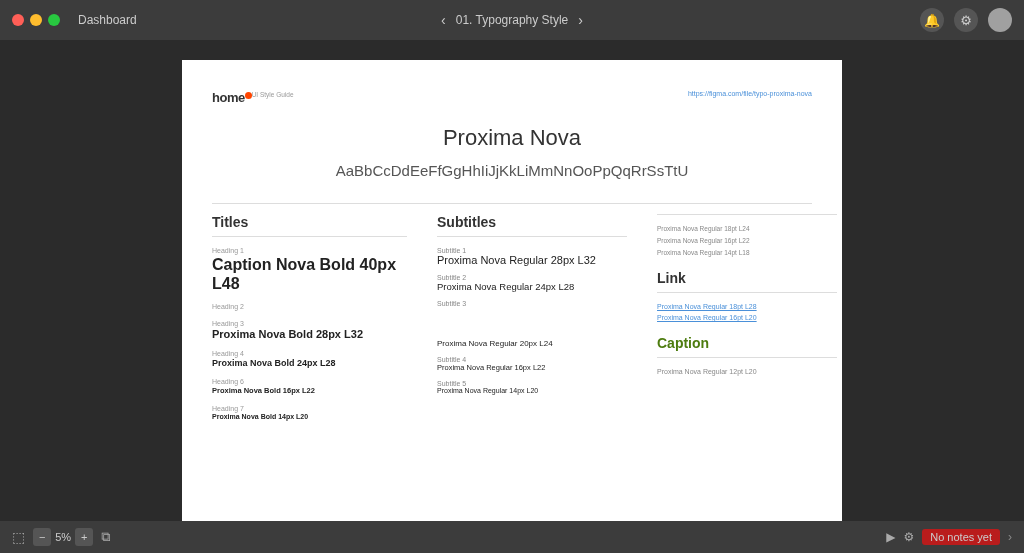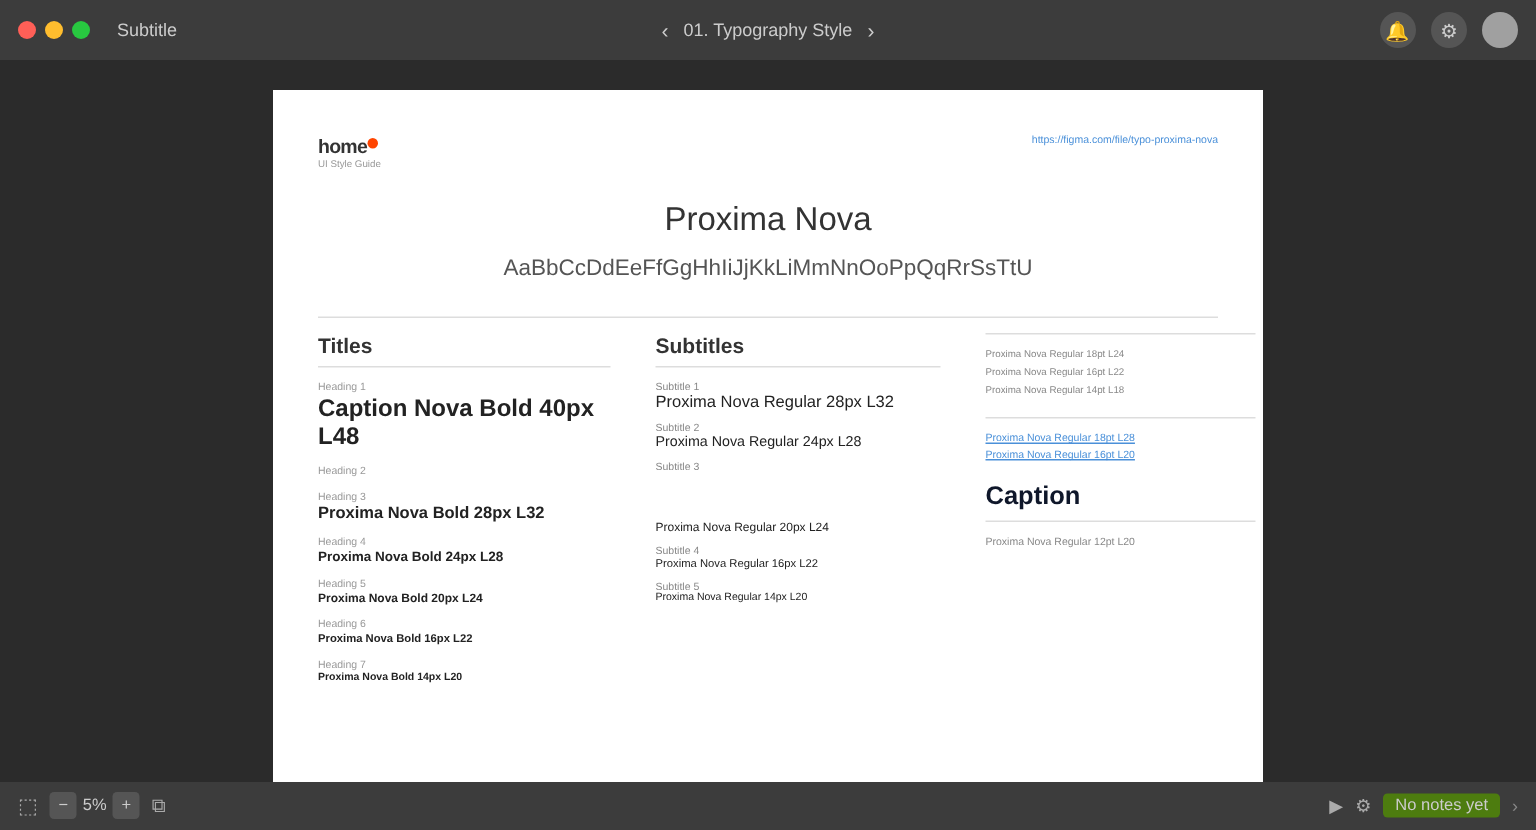--- a/index.html
+++ b/index.html
@@ -112,21 +112,20 @@
     
     .doc-header {
       display: flex;
       justify-content: space-between;
       align-items: flex-start;
       margin-bottom: 20px;
     }
 
     .logo-area {
       display: flex;
-      flex-direction: column;
     }
 
     
     .font-display {
       text-align: center;
       margin: 10px 0 20px;
     }
 
     .font-name {
       font-size: 22px;
@@ -230,23 +229,23 @@
       text-decoration: underline;
     }
 
     
     .caption-section-wrapper {
       margin-top: 14px;
     }
 
     .caption-label { font-size: 7px; color: #888; }
     .caption-title-text {
-      font-size: 17px;
+      font-size: 14px;
       font-weight: 600;
-      color: #0f172a;
+      color: #4d7c0f;
       margin-bottom: 6px;
     }
 
     
     .bottom-bar {
       position: absolute;
       bottom: 0;
       left: 0;
       right: 0;
       height: 32px;
@@ -287,21 +286,21 @@
 
     .bottom-right {
       display: flex;
       align-items: center;
       gap: 8px;
       color: #888;
       font-size: 11px;
     }
 
     .notes-btn {
-      background: #4d7c0f;
+      background: #b91c1c;
       border: none;
       color: #ccc;
       padding: 2px 8px;
       border-radius: 3px;
       font-size: 11px;
       cursor: pointer;
     }
 
     .top-left-group {
       display: flex;
@@ -313,21 +312,21 @@
 <body>
 
 <div class="top-bar">
   <div class="top-left-group">
     <div class="traffic-lights">
       <div class="traffic-light tl-red"></div>
       <div class="traffic-light tl-yellow"></div>
       <div class="traffic-light tl-green"></div>
     </div>
     <div class="nav-breadcrumb">
-      <span>Subtitle</span>
+      <span>Dashboard</span>
     </div>
   </div>
 
   <div class="top-center">
     <span style="cursor:pointer; color:#ccc; font-size:14px;">‹</span>
     <span style="color:#ccc; font-size:12px;">01. Typography Style</span>
     <span style="cursor:pointer; color:#ccc; font-size:14px;">›</span>
   </div>
 
   <div class="top-right">
@@ -374,24 +373,20 @@
           </div>
           <div class="heading-item">
             <div class="heading-label" style="font-size:7px; color:#999;">Heading 3</div>
             <div class="h3-style">Proxima Nova Bold 28px L32</div>
           </div>
           <div class="heading-item">
             <div class="heading-label" style="font-size:7px; color:#999;">Heading 4</div>
             <div class="h4-style">Proxima Nova Bold 24px L28</div>
           </div>
           <div class="heading-item">
-            <div class="heading-label" style="font-size:7px; color:#999;">Heading 5</div>
-            <div class="h5-style">Proxima Nova Bold 20px L24</div>
-          </div>
-          <div class="heading-item">
             <div class="heading-label" style="font-size:7px; color:#999;">Heading 6</div>
             <div class="h6-style">Proxima Nova Bold 16px L22</div>
           </div>
           <div class="heading-item">
             <div class="heading-label" style="font-size:7px; color:#999;">Heading 7</div>
             <div class="h7-style">Proxima Nova Bold 14px L20</div>
           </div>
         </div>
 
         <div class="type-section">
@@ -427,20 +422,21 @@
             <div class="body-label">Proxima Nova Regular 18pt L24</div>
           </div>
           <div class="body-item">
             <div class="body-label">Proxima Nova Regular 16pt L22</div>
           </div>
           <div class="body-item">
             <div class="body-label">Proxima Nova Regular 14pt L18</div>
           </div>
 
           <div class="link-section-wrapper">
+            <div class="section-title">Link</div>
             <hr class="section-rule">
             <div style="margin-bottom:4px;">
               <div class="link-style">Proxima Nova Regular 18pt L28</div>
             </div>
             <div>
               <div class="link-style">Proxima Nova Regular 16pt L20</div>
             </div>
           </div>
 
           <div class="caption-section-wrapper">

